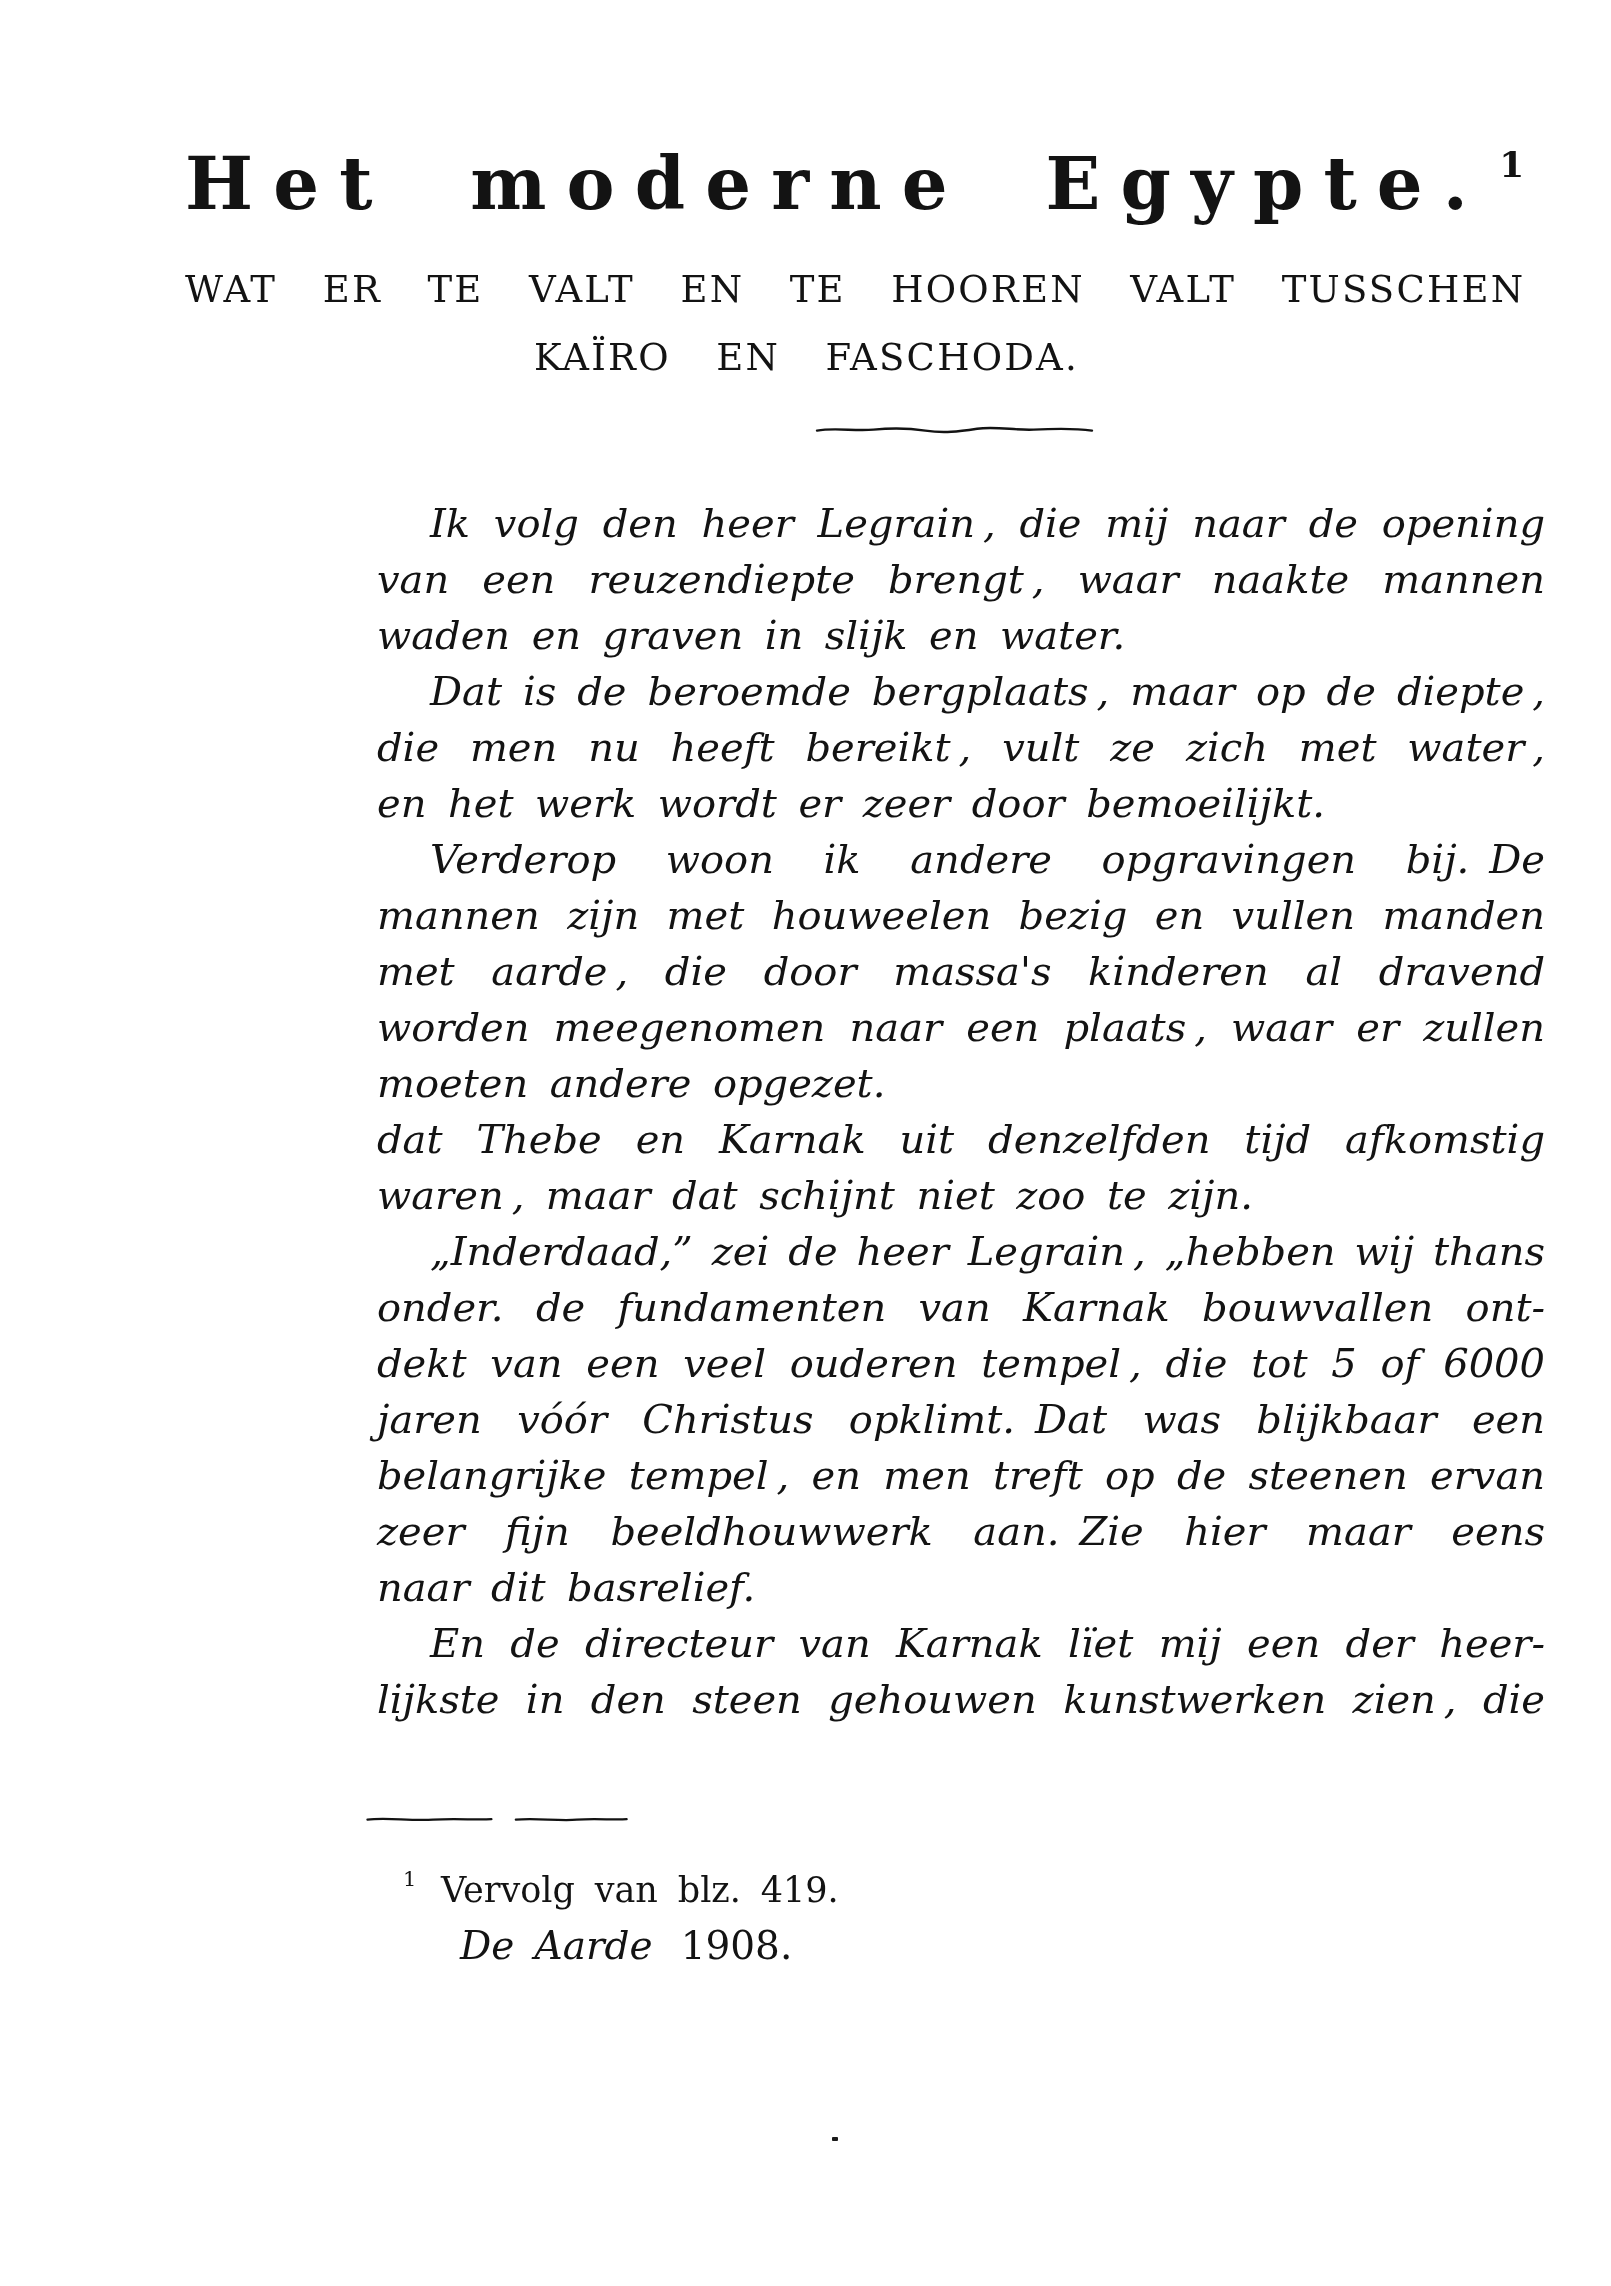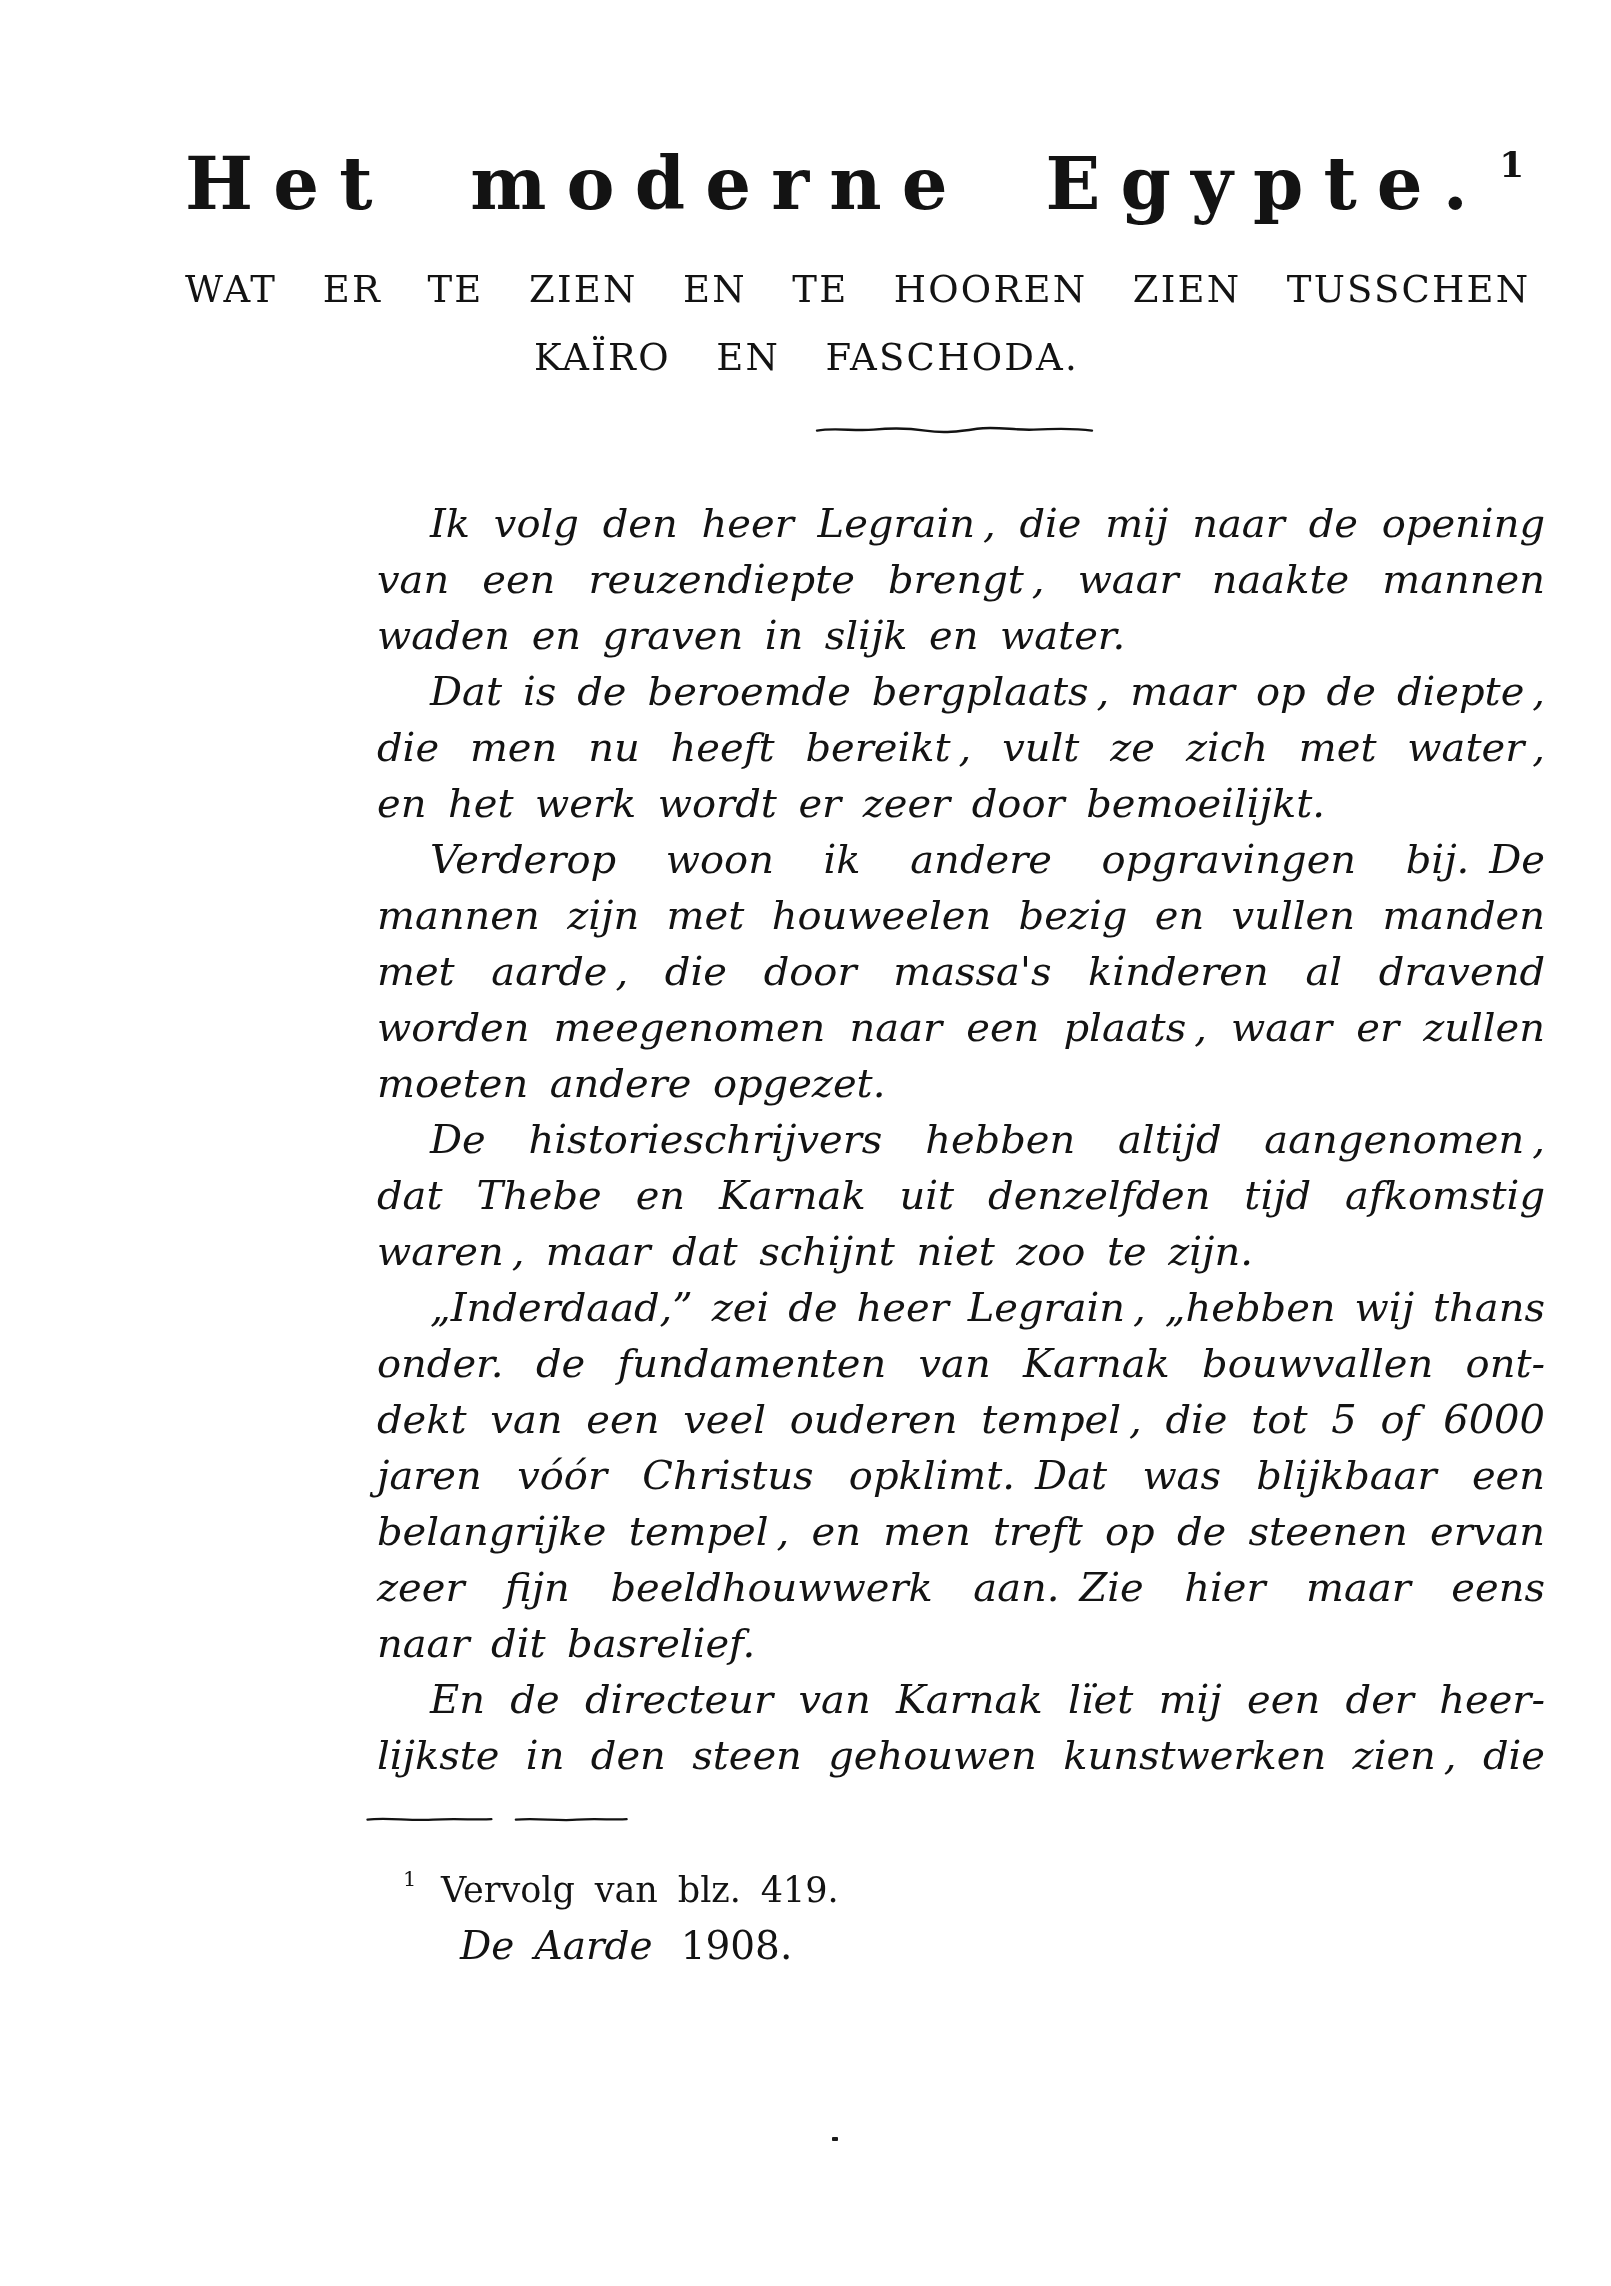--- a/index.html
+++ b/index.html
@@ -53,21 +53,21 @@
   }
 </style>
 </head>
 <body>
 
 <div class="page">
 
   <h1 class="title"><span>Het moderne Egypte.</span><sup class="tsup">1</sup></h1>
 
   <div class="subtitle">
-    <div>WAT ER TE ZIEN EN TE HOOREN ZIEN TUSSCHEN</div>
+    <div>WAT ER TE VALT EN TE HOOREN VALT TUSSCHEN</div>
     <div>KAÏRO EN FASCHODA.</div>
   </div>
 
   <svg class="divider" width="279" height="11.3" viewBox="0 0 296 12">
     <path d="M2,7 C22,3.5 42,8 62,6 S97,4 117,7 S152,8 172,5 S212,7 232,6 S272,4 294,7" stroke="#131313" stroke-width="2.6" fill="none" stroke-linecap="round"></path>
   </svg>
 
   <main class="body">
     <div class="para">
       <div class="ln ind">Ik volg den heer Legrain , die mij naar de opening</div>
@@ -80,21 +80,20 @@
       <div class="ln end">en het werk wordt er zeer door bemoeilijkt.</div>
     </div>
     <div class="para">
       <div class="ln ind">Verderop woon ik andere opgravingen bij. De</div>
       <div class="ln">mannen zijn met houweelen bezig en vullen manden</div>
       <div class="ln">met aarde , die door massa's kinderen al dravend</div>
       <div class="ln">worden meegenomen naar een plaats , waar er zullen</div>
       <div class="ln end">moeten andere opgezet.</div>
     </div>
     <div class="para">
-      <div class="ln ind">De historieschrijvers hebben altijd aangenomen ,</div>
       <div class="ln">dat Thebe en Karnak uit denzelfden tijd afkomstig</div>
       <div class="ln end">waren , maar dat schijnt niet zoo te zijn.</div>
     </div>
     <div class="para">
       <div class="ln ind">„Inderdaad,” zei de heer Legrain , „hebben wij thans</div>
       <div class="ln">onder. de fundamenten van Karnak bouwvallen ont-</div>
       <div class="ln">dekt van een veel ouderen tempel , die tot 5 of 6000</div>
       <div class="ln">jaren vóór Christus opklimt. Dat was blijkbaar een</div>
       <div class="ln">belangrijke tempel , en men treft op de steenen ervan</div>
       <div class="ln">zeer fijn beeldhouwwerk aan. Zie hier maar eens</div>

